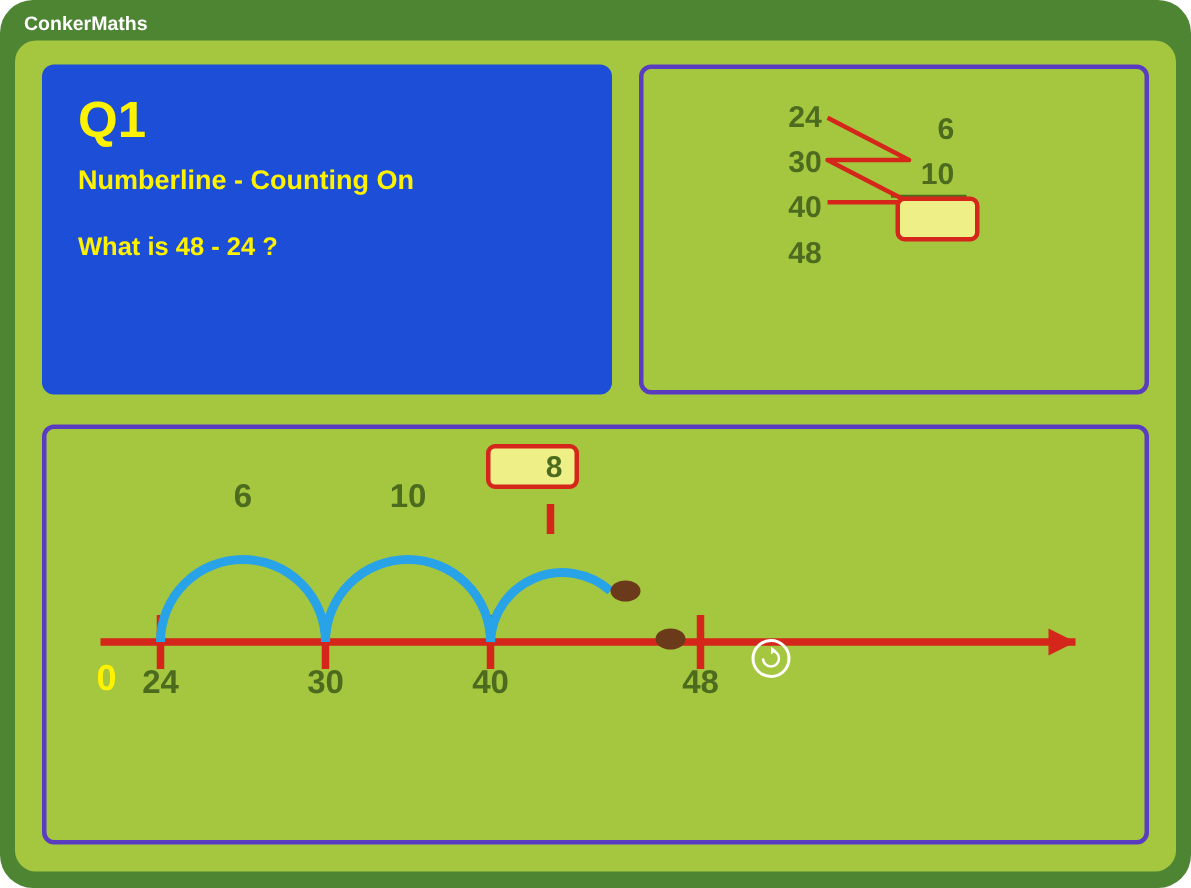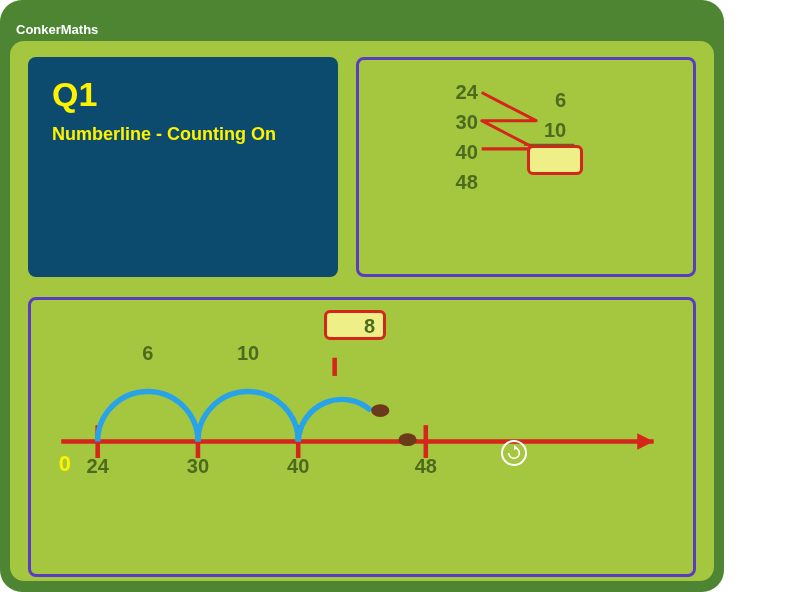--- a/index.html
+++ b/index.html
@@ -4,25 +4,25 @@
 <style>
   * { box-sizing: border-box; margin: 0; padding: 0; }
   body {
     font-family: Arial, Helvetica, sans-serif;
     background: #fff;
     width: 794px;
     height: 592px;
     overflow: hidden;
   }
   .outer {
-    width: 724px;
+    width: 794px;
     height: 592px;
     background: #4d8533;
     border-radius: 22px;
-    padding: 22px 10px 10px 10px;
+    padding: 8px 10px 10px 10px;
     position: relative;
   }
   .brand {
     color: #fff;
     font-size: 13px;
     font-weight: bold;
     margin: 0 0 4px 6px;
   }
   .app {
     width: 100%;
@@ -32,21 +32,21 @@
     padding: 16px 18px 18px 18px;
     position: relative;
   }
   .top {
     display: flex;
     gap: 18px;
     height: 220px;
   }
   .question {
     flex: 1;
-    background: #0c4a6e;
+    background: #1d4ed8;
     border-radius: 8px;
     padding: 18px 24px;
     color: #fff;
   }
   .qnum {
     color: #fff200;
     font-size: 34px;
     font-weight: bold;
     margin-bottom: 10px;
   }
@@ -134,20 +134,21 @@
 
 <div class="outer">
   <div class="brand">ConkerMaths</div>
   <div class="app">
 
     <div class="top">
 
       <div class="question">
         <div class="qnum">Q1</div>
         <div class="qtitle">Numberline - Counting On</div>
+        <div class="qtext">What is 48 - 24 ?</div>
       </div>
 
       <div class="work">
         <svg class="work-svg" viewBox="0 0 300 180">
 
           <text class="work-num" x="80" y="22">24</text>
           <text class="work-num" x="80" y="52">30</text>
           <text class="work-num" x="80" y="82">40</text>
           <text class="work-num" x="80" y="112">48</text>
 

